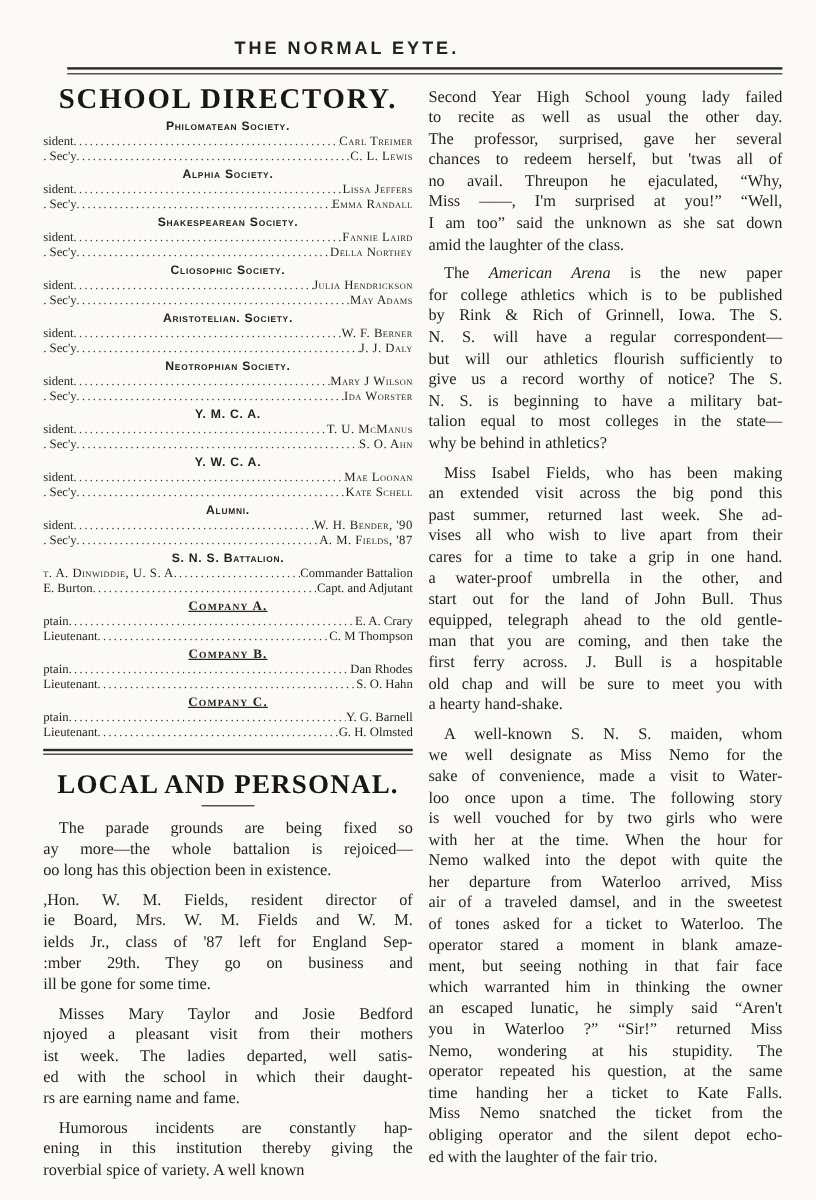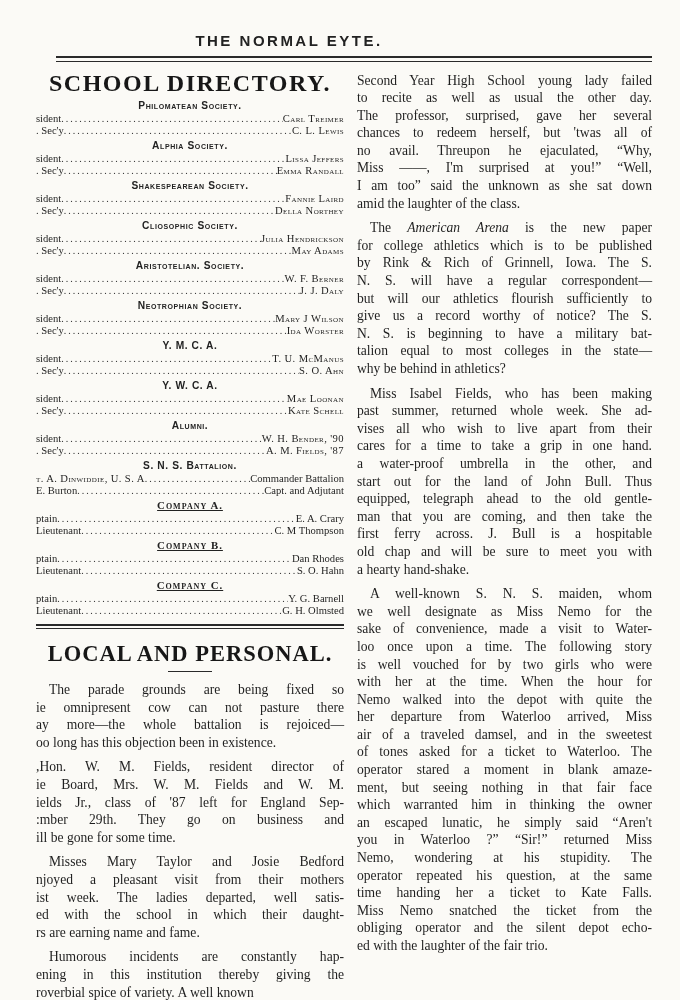--- a/index.html
+++ b/index.html
@@ -276,21 +276,20 @@
           </div>
         </div>
 
       <div class="double-rule section-rule"></div>
       <div class="local-title">LOCAL AND PERSONAL.</div>
       <div class="title-flourish"></div>
 
       <div id="local-paras">
           <div class="paragraph">
             <div class="text-line indent">The parade grounds are being fixed so</div>
-            <div class="text-line">ie omnipresent cow can not pasture there</div>
             <div class="text-line">ay more—the whole battalion is rejoiced—</div>
             <div class="text-line para-last">oo long has this objection been in existence.</div>
           </div>
           <div class="paragraph">
             <div class="text-line">,Hon. W. M. Fields, resident director of</div>
             <div class="text-line">ie Board, Mrs. W. M. Fields and W. M.</div>
             <div class="text-line">ields Jr., class of '87 left for England Sep-</div>
             <div class="text-line">:mber 29th.  They go on business and</div>
             <div class="text-line para-last">ill be gone for some time.</div>
           </div>
@@ -327,21 +326,22 @@
             <div class="text-line">by Rink &amp; Rich of Grinnell, Iowa.  The S.</div>
             <div class="text-line">N. S. will have a regular correspondent—</div>
             <div class="text-line">but will our athletics flourish sufficiently to</div>
             <div class="text-line">give us a record worthy of notice?  The S.</div>
             <div class="text-line">N. S. is beginning to have a military bat-</div>
             <div class="text-line">talion equal to most colleges in the state—</div>
             <div class="text-line para-last">why be behind in athletics?</div>
           </div>
           <div class="paragraph">
             <div class="text-line indent">Miss Isabel Fields, who has been making</div>
-            <div class="text-line">past summer, returned whole week.  She ad-</div>
+            <div class="text-line">an extended visit across the big pond this</div>
+            <div class="text-line">past summer, returned last week.  She ad-</div>
             <div class="text-line">vises all who wish to live apart from their</div>
             <div class="text-line">cares for a time to take a grip in one hand.</div>
             <div class="text-line">a water-proof umbrella in the other, and</div>
             <div class="text-line">start out for the land of John Bull.  Thus</div>
             <div class="text-line">equipped, telegraph ahead to the old gentle-</div>
             <div class="text-line">man that you are coming, and then take the</div>
             <div class="text-line">first ferry across.  J. Bull is a hospitable</div>
             <div class="text-line">old chap and will be sure to meet you with</div>
             <div class="text-line para-last">a hearty hand-shake.</div>
           </div>

